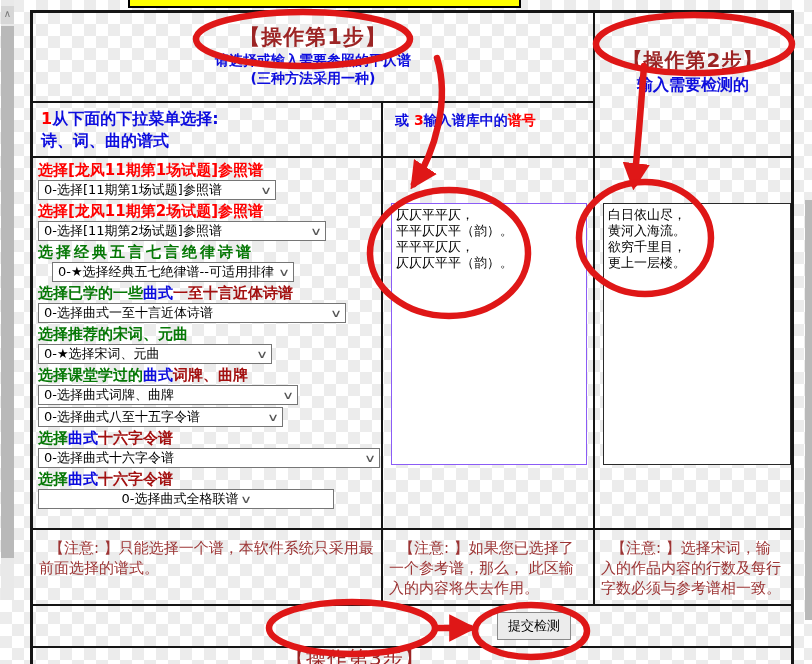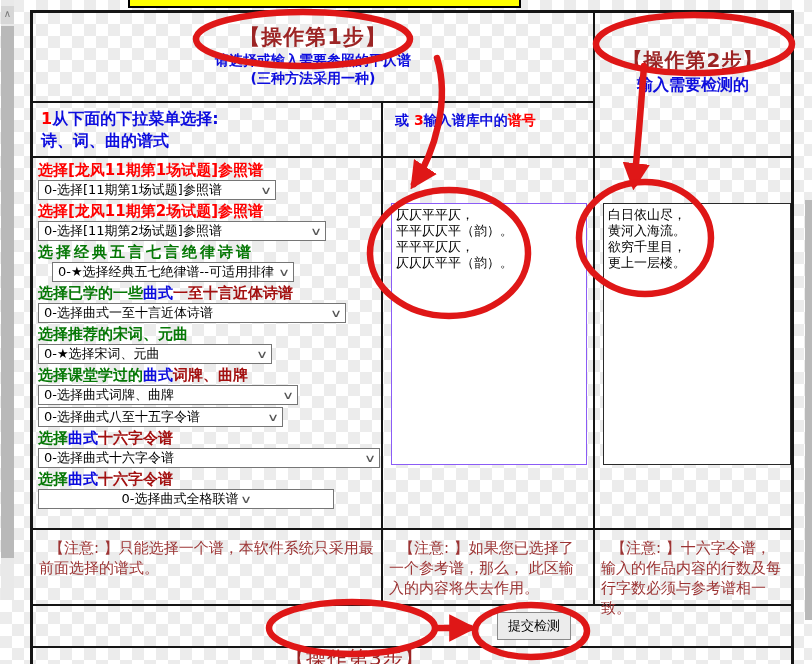--- a/index.html
+++ b/index.html
@@ -179,21 +179,21 @@
 
   <div class="cell c-right bb">
     <textarea class="ta-right" style="">白日依山尽，
 黄河入海流。
 欲穷千里目，
 更上一层楼。</textarea>
   </div>
 
   <div class="cell c-nb br bb note">【注意: 】如果您已选择了一个参考谱，那么， 此区输入的内容将失去作用。</div>
   <div class="cell c-na br bb note">【注意: 】只能选择一个谱，本软件系统只采用最前面选择的谱式。</div>
-  <div class="cell c-nc bb note">【注意: 】十六字令谱，输入的作品内容的行数及每行字数必须与参考谱相一致。</div>
+  <div class="cell c-nc bb note">【注意: 】选择宋词，输入的作品内容的行数及每行字数必须与参考谱相一致。</div>
 
   <div class="cell c-s3 bb">
     <div class="s3-title">【操作第3步】</div>
     <button class="btn">提交检测</button>
   </div>
 
 </div>
 
 <svg class="overlay" viewBox="0 0 812 664">
   <defs>

